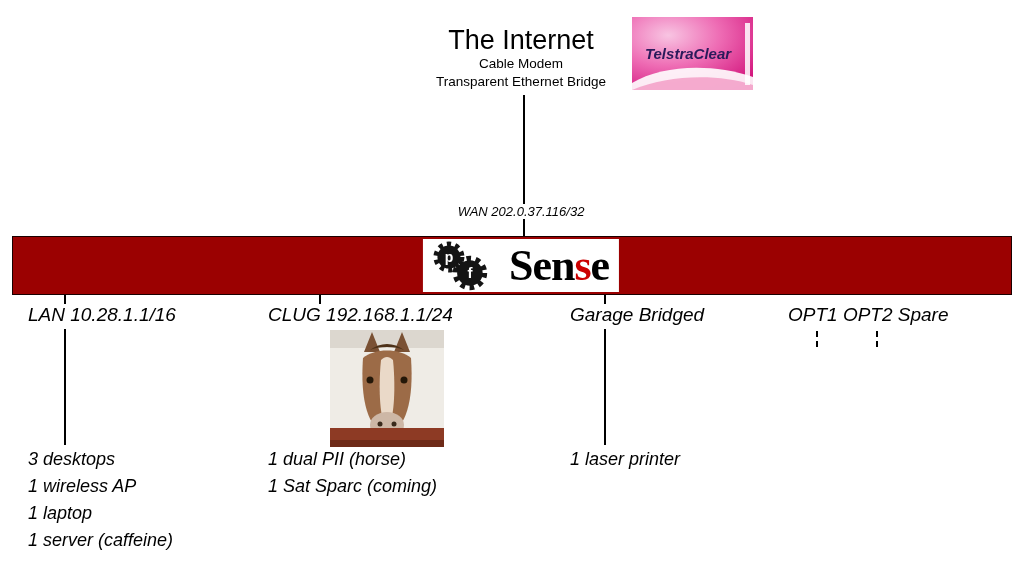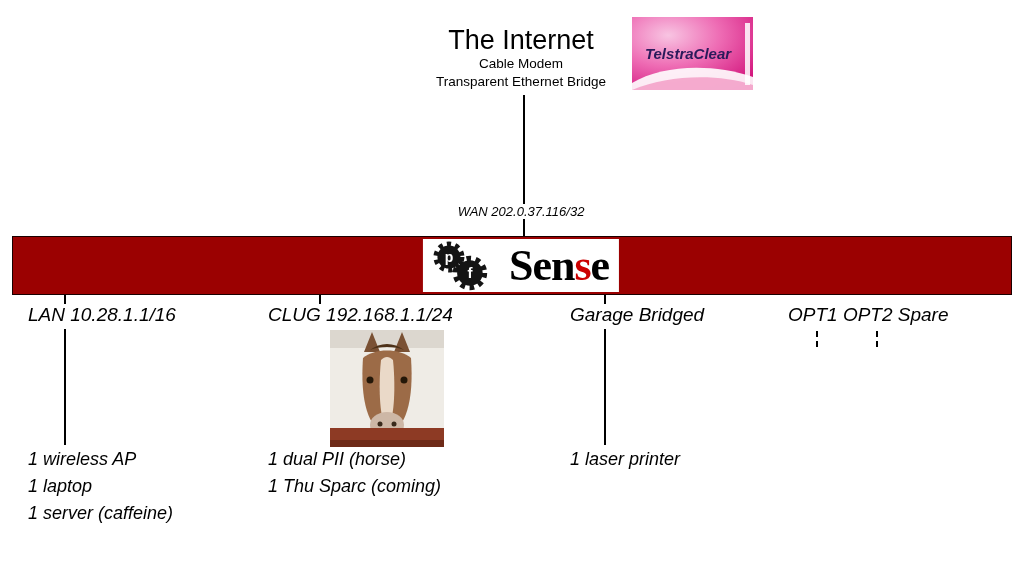--- a/index.html
+++ b/index.html
@@ -119,25 +119,26 @@
     <circle cx="64" cy="94" r="2.5" fill="#3a2a1c"></circle>
     <circle cx="40" cy="50" r="3.5" fill="#241708"></circle>
     <circle cx="74" cy="50" r="3.5" fill="#241708"></circle>
     <path d="M40 20 C 50 12, 64 12, 74 20 C 66 16, 48 16, 40 20 Z" fill="#4d3118"></path>
     <rect x="0" y="98" width="114" height="12" fill="#8d3a24"></rect>
     <rect x="0" y="110" width="114" height="7" fill="#6e2a18"></rect>
   </svg>
 </div>
 
 <div class="devlist" style="left:28px; top:446px;">
+  <div>3 desktops</div>
   <div>1 wireless AP</div>
   <div>1 laptop</div>
   <div>1 server (caffeine)</div>
 </div>
 
 <div class="devlist" style="left:268px; top:446px;">
   <div>1 dual PII (horse)</div>
-  <div>1 Thu Sparc (coming)</div>
+  <div>1 Sat Sparc (coming)</div>
 </div>
 
 <div class="devlist" style="left:570px; top:446px;">
   <div>1 laser printer</div>
 </div>
 
 </body></html>

